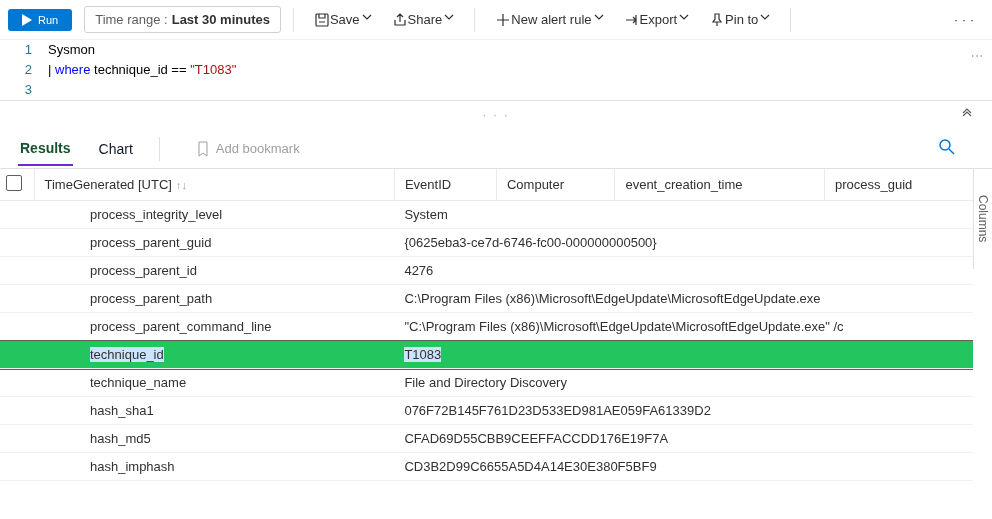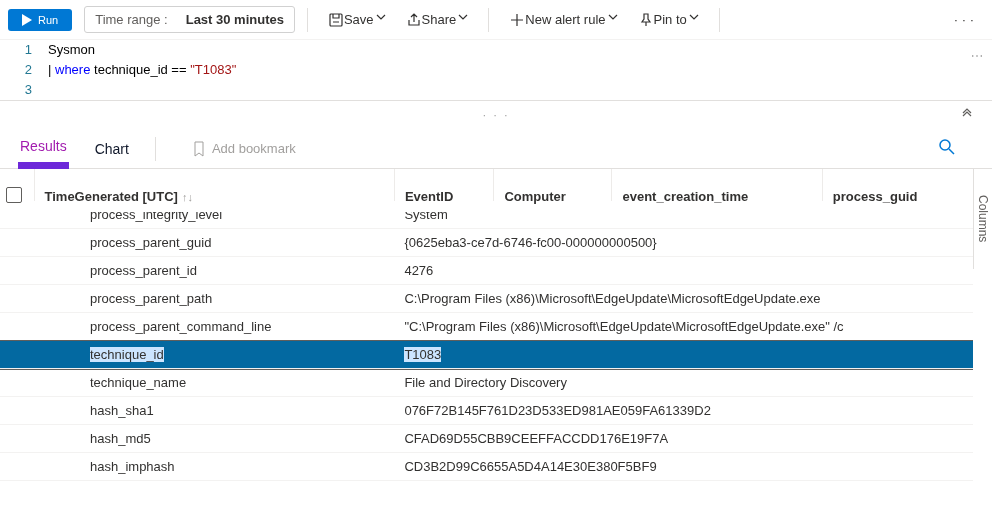--- a/index.html
+++ b/index.html
@@ -1,57 +1,57 @@
 <!DOCTYPE html>
 <html><head>
 <meta charset="utf-8">
 <style>
 *{box-sizing:border-box;margin:0;padding:0;font-family:"Segoe UI",Arial,sans-serif}
 body{background:#fff;width:992px;height:519px;overflow:hidden;font-size:13px;color:#323130}
 .toolbar{display:flex;align-items:center;height:40px;padding:0 8px;gap:4px;border-bottom:1px solid #f3f2f1}
 .run-btn{display:flex;align-items:center;gap:6px;background:#0078d4;color:#fff;border:none;padding:5px 14px;border-radius:3px;font-size:11px;cursor:pointer}
 .run-btn svg{fill:#fff}
-.time-range{display:flex;align-items:center;gap:18px;border:1px solid #d1d1d1;border-radius:3px;padding:5px 10px;margin-left:8px;cursor:pointer}
+.time-range{display:flex;align-items:center;gap:4px;border:1px solid #d1d1d1;border-radius:3px;padding:5px 10px;margin-left:8px;cursor:pointer}
 .time-range .label{color:#605e5c}
 .time-range .value{font-weight:600}
 .separator{width:1px;height:24px;background:#e1dfdd;margin:0 8px}
 .tool-item{display:flex;align-items:flex-start;padding:5px 8px;color:#323130;cursor:pointer;border-radius:2px}
 .tool-item svg{stroke:#323130;fill:none;stroke-width:1.2}
 .chev{margin-left:2px}
 .ellipsis{margin-left:auto;padding:5px 10px;cursor:pointer}
 .editor{background:#fff;position:relative;border-bottom:1px solid #e1dfdd}
 .editor-row{display:flex;font-family:Consolas,monospace;font-size:13px;line-height:20px}
 .gutter{width:42px;text-align:right;padding-right:10px;color:#237893;user-select:none}
 .code{padding-left:6px}
 .kw{color:#0000ff}
 .str{color:#a31515}
 .id{color:#000}
 .edge-mark{position:absolute;right:6px;top:6px;width:18px;height:18px;color:#999;display:flex;align-items:center;justify-content:center}
 .collapse-handle{display:flex;justify-content:center;padding:4px 0;color:#999;cursor:pointer;height:28px;align-items:center;font-size:11px;letter-spacing:2px}
 .collapse-arrow{position:absolute;right:18px;cursor:pointer}
 .tabs-bar{display:flex;align-items:center;height:40px;border-bottom:1px solid #e1dfdd;padding:0 18px;gap:24px;position:relative}
 .tab{padding:8px 2px;color:#0f172a;cursor:pointer;font-size:14px}
-.tab.active{color:#a21caf;font-weight:400;border-bottom:7px solid #6d28d9;margin-bottom:-1px}
+.tab.active{color:#14532d;font-weight:700;border-bottom:2px solid #6d28d9;margin-bottom:-1px}
 .bookmark{display:flex;align-items:center;gap:6px;color:#a19f9d;margin-left:12px;cursor:pointer}
 .bookmark svg{stroke:#a19f9d;fill:none}
 .search-icon{position:absolute;right:36px;cursor:pointer}
 .search-icon svg{stroke:#0078d4;fill:none;stroke-width:1.5}
 .table-wrap{display:flex;height:calc(519px - 40px - 88px - 40px)}
 .table-scroll{flex:1;overflow:auto}
 .columns-tab{writing-mode:vertical-rl;padding:10px 2px;font-size:12px;color:#605e5c;border-left:1px solid #e1dfdd;cursor:pointer;text-align:center;height:100px}
 table{width:100%;border-collapse:collapse;font-size:13px}
-thead th{text-align:left;font-weight:700;padding:6px 10px;border-bottom:1px solid #edebe9;color:#323130;background:#fff;position:sticky;top:12px}
+thead th{text-align:left;font-weight:400;padding:6px 10px;border-bottom:1px solid #edebe9;color:#323130;background:#fff;position:sticky;top:0}
 thead th:first-child{width:34px;padding:6px}
 .checkbox-empty{width:16px;height:16px;border:1px solid #605e5c;border-radius:2px;display:inline-block}
 .sort-icons{color:#a19f9d;margin-left:4px;font-size:11px}
 .detail-row td{padding:6px 10px}
 .detail-row{border-bottom:1px solid #f3f2f1}
 .field-cell{padding-left:90px !important;width:320px;color:#323130}
 .value-cell{color:#323130}
-.selected-field{background:#0369a1;outline:1px solid #605e5c}
+.selected-field{background:#22c55e;outline:1px solid #605e5c}
 .hl{background:#cce5ff}
 .th-divider{border-right:1px solid #edebe9}
 </style>
 </head>
 <body>
 
 <div class="toolbar">
   <button class="run-btn">
     <svg width="10" height="12" viewBox="0 0 10 12">
         <path d="M0 0 L10 6 L0 12 Z"></path>
@@ -81,20 +81,29 @@
     <svg class="chev" width="10" height="10" viewBox="0 0 10 10">
         <path d="M1 3 L5 7 L9 3"></path>
       </svg>
   </div>
   <div class="separator"></div>
   <div class="tool-item">
     <svg width="16" height="16" viewBox="0 0 16 16">
         <path d="M8 2 v12 M2 8 h12"></path>
       </svg>
     <span>New alert rule</span>
+    <svg class="chev" width="10" height="10" viewBox="0 0 10 10">
+        <path d="M1 3 L5 7 L9 3"></path>
+      </svg>
+  </div>
+  <div class="tool-item">
+    <svg width="16" height="16" viewBox="0 0 16 16">
+        <path d="M2 8 h10 M9 5 L12 8 L9 11 M12 3 v10"></path>
+      </svg>
+    <span>Export</span>
     <svg class="chev" width="10" height="10" viewBox="0 0 10 10">
         <path d="M1 3 L5 7 L9 3"></path>
       </svg>
   </div>
   <div class="tool-item">
     <svg width="16" height="16" viewBox="0 0 16 16">
         <path d="M6 2 h4 v5 l2 3 h-8 l2-3 z M8 10 v4"></path>
       </svg>
     <span>Pin to</span>
     <svg class="chev" width="10" height="10" viewBox="0 0 10 10">

